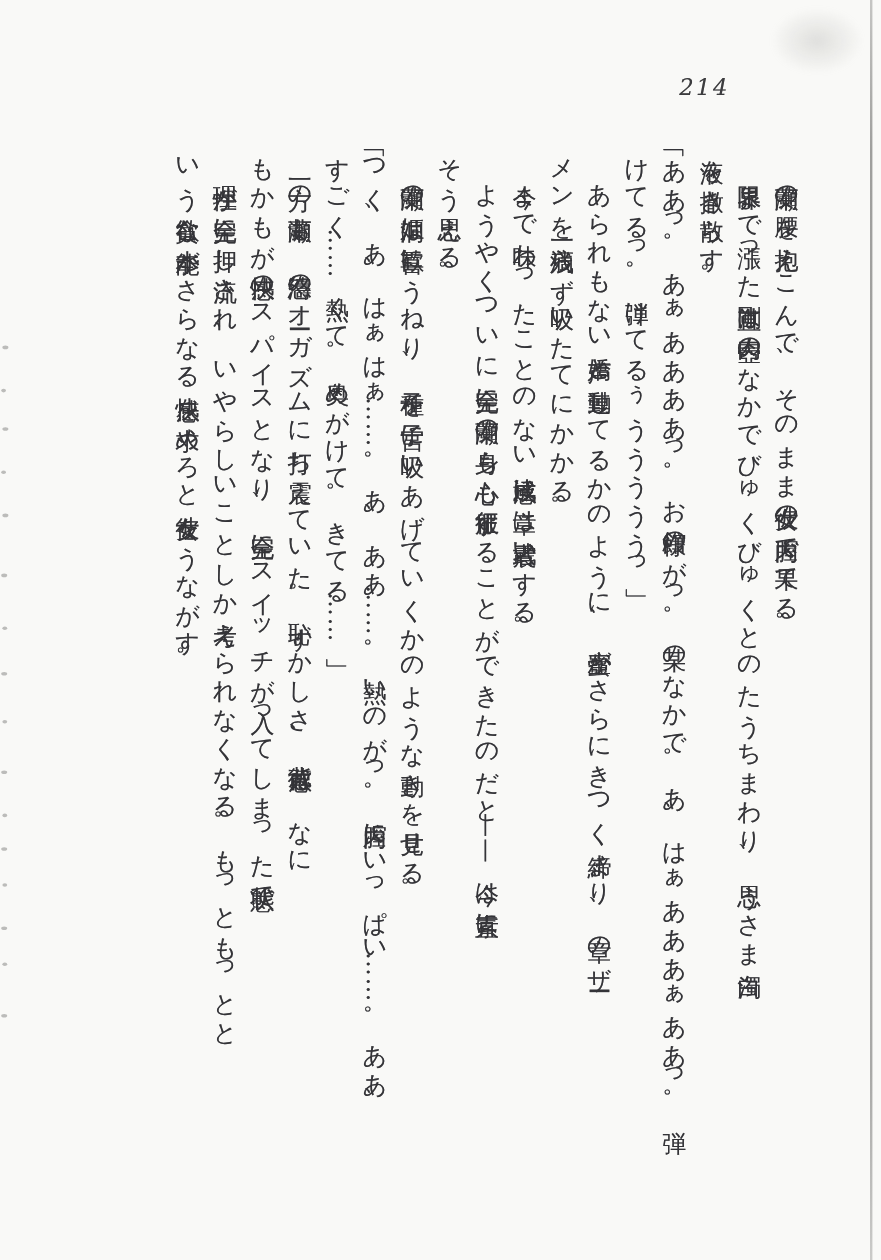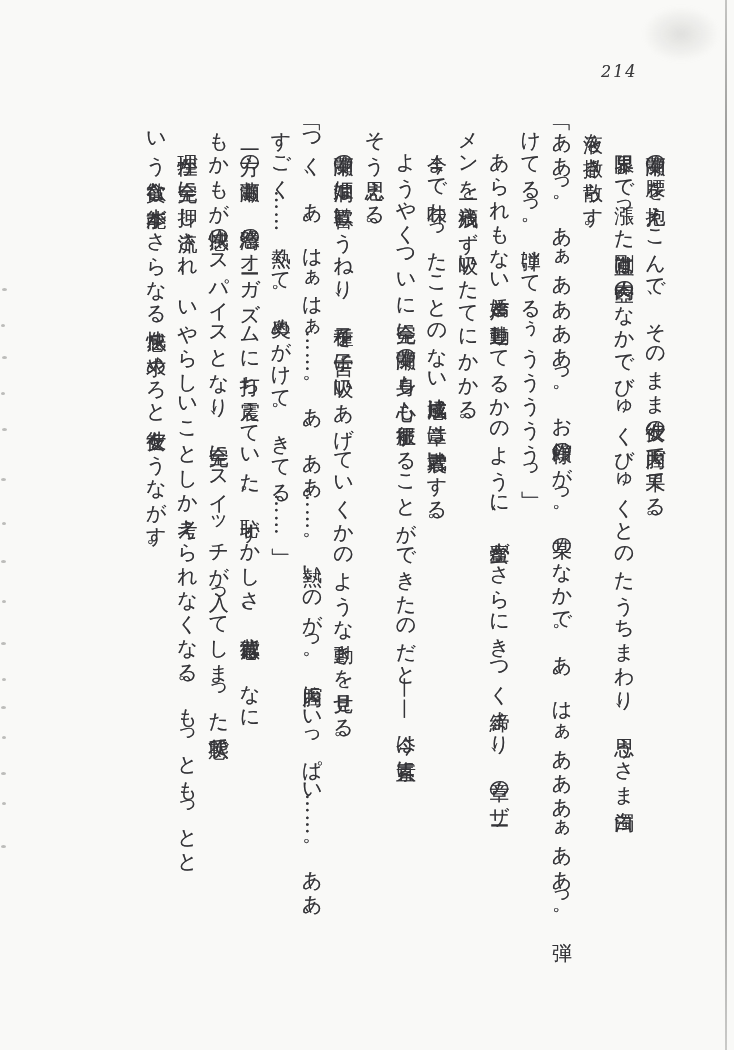--- a/index.html
+++ b/index.html
@@ -15,22 +15,22 @@
     font-family: "DejaVu Serif", "Liberation Serif", serif;
   }
   .page {
     position: absolute;
     inset: 0;
   }
   
   .page-number {
     position: absolute;
     top: 62px;
-    left: 601px;
-    font-size: 16px;
+    left: 566px;
+    font-size: 19px;
     font-style: italic;
     letter-spacing: 2px;
     color: #3c3c3e;
     text-shadow: 0 0 0.5px rgba(60,60,62,0.5);
   }
   
   .text-block {
     position: absolute;
     top: 118px;
     right: 63px;

